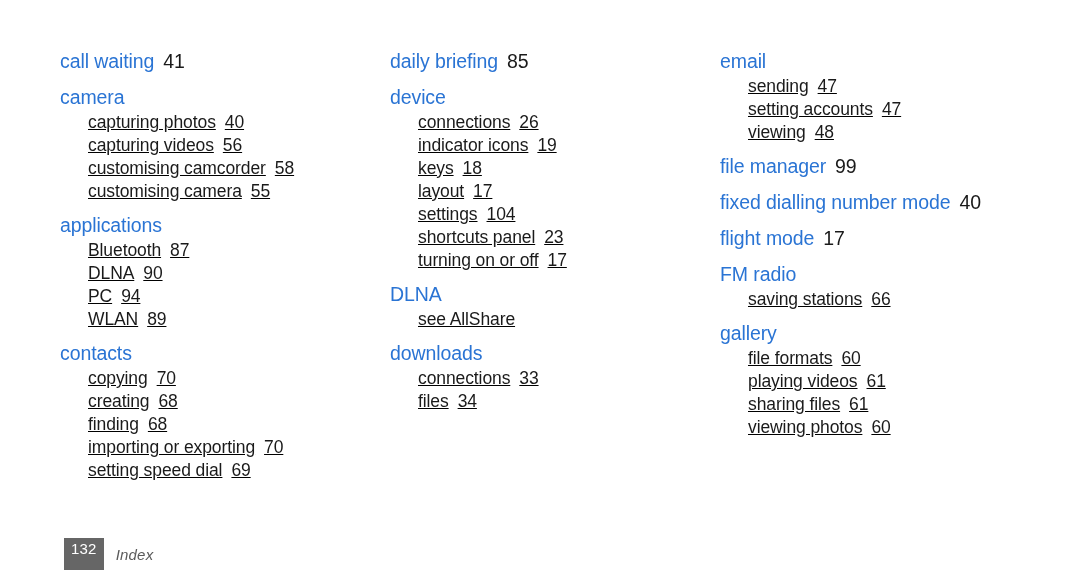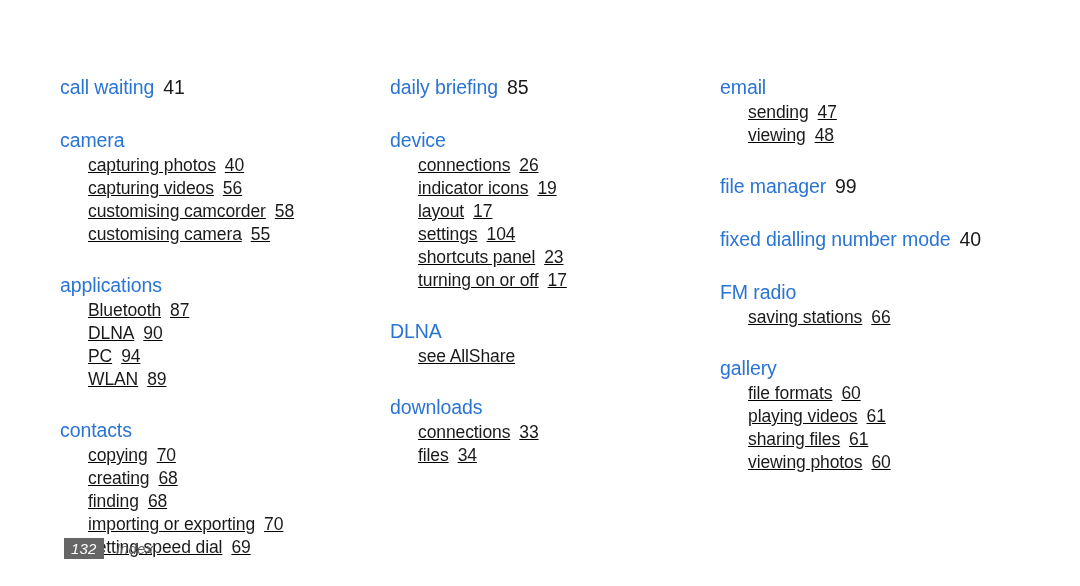--- a/index.html
+++ b/index.html
@@ -34,21 +34,20 @@
   }
 
   .column {
     width: 330px;
     flex: 0 0 330px;
     box-sizing: border-box;
   }
 
   .entry-group {
     margin-bottom: 9px;
-    margin-top: 26px;
   }
   .entry-group:last-child {
     margin-bottom: 0;
   }
 
   .headword {
     font-size: 19.5px;
     line-height: 27px;
     color: #2a74d4;
     white-space: nowrap;
@@ -89,24 +88,23 @@
     position: absolute;
     left: 64px;
     top: 538px;
     display: flex;
     flex-direction: row;
     align-items: center;
   }
   .page-number-box {
     background: #666666;
     color: #ffffff;
-    font-style: italic;
     font-size: 15px;
     line-height: 21px;
-    height: 21px;
+    height: 32px;
     padding: 0 7px;
     display: inline-block;
     letter-spacing: 0.2px;
   }
   .footer-label {
     font-style: italic;
     font-size: 15px;
     color: #5a5a5a;
     margin-left: 12px;
     letter-spacing: 0.2px;
@@ -153,20 +151,21 @@
       </div>
       <div class="column">
         <div class="entry-group">
           <div class="headword"><span>daily briefing</span><span class="page">85</span></div>
         </div>
         <div class="entry-group">
           <div class="headword"><span>device</span><span class="page"></span></div>
           <ul class="subentries">
             <li class="subentry"><span>connections</span><span class="page">26</span></li>
             <li class="subentry"><span>indicator icons</span><span class="page">19</span></li>
+            <li class="subentry"><span>keys</span><span class="page">18</span></li>
             <li class="subentry"><span>layout</span><span class="page">17</span></li>
             <li class="subentry"><span>settings</span><span class="page">104</span></li>
             <li class="subentry"><span>shortcuts panel</span><span class="page">23</span></li>
             <li class="subentry"><span>turning on or off</span><span class="page">17</span></li>
           </ul>
         </div>
         <div class="entry-group">
           <div class="headword"><span>DLNA</span><span class="page"></span></div>
           <ul class="subentries">
             <li class="subentry"><span>see AllShare</span><span class="page"></span></li>
@@ -178,28 +177,32 @@
             <li class="subentry"><span>connections</span><span class="page">33</span></li>
             <li class="subentry"><span>files</span><span class="page">34</span></li>
           </ul>
         </div>
       </div>
       <div class="column">
         <div class="entry-group">
           <div class="headword"><span>email</span><span class="page"></span></div>
           <ul class="subentries">
             <li class="subentry"><span>sending</span><span class="page">47</span></li>
+            <li class="subentry"><span>setting accounts</span><span class="page">47</span></li>
             <li class="subentry"><span>viewing</span><span class="page">48</span></li>
           </ul>
         </div>
         <div class="entry-group">
           <div class="headword"><span>file manager</span><span class="page">99</span></div>
         </div>
         <div class="entry-group">
           <div class="headword"><span>fixed dialling number mode</span><span class="page">40</span></div>
+        </div>
+        <div class="entry-group">
+          <div class="headword"><span>flight mode</span><span class="page">17</span></div>
         </div>
         <div class="entry-group">
           <div class="headword"><span>FM radio</span><span class="page"></span></div>
           <ul class="subentries">
             <li class="subentry"><span>saving stations</span><span class="page">66</span></li>
           </ul>
         </div>
         <div class="entry-group">
           <div class="headword"><span>gallery</span><span class="page"></span></div>
           <ul class="subentries">

